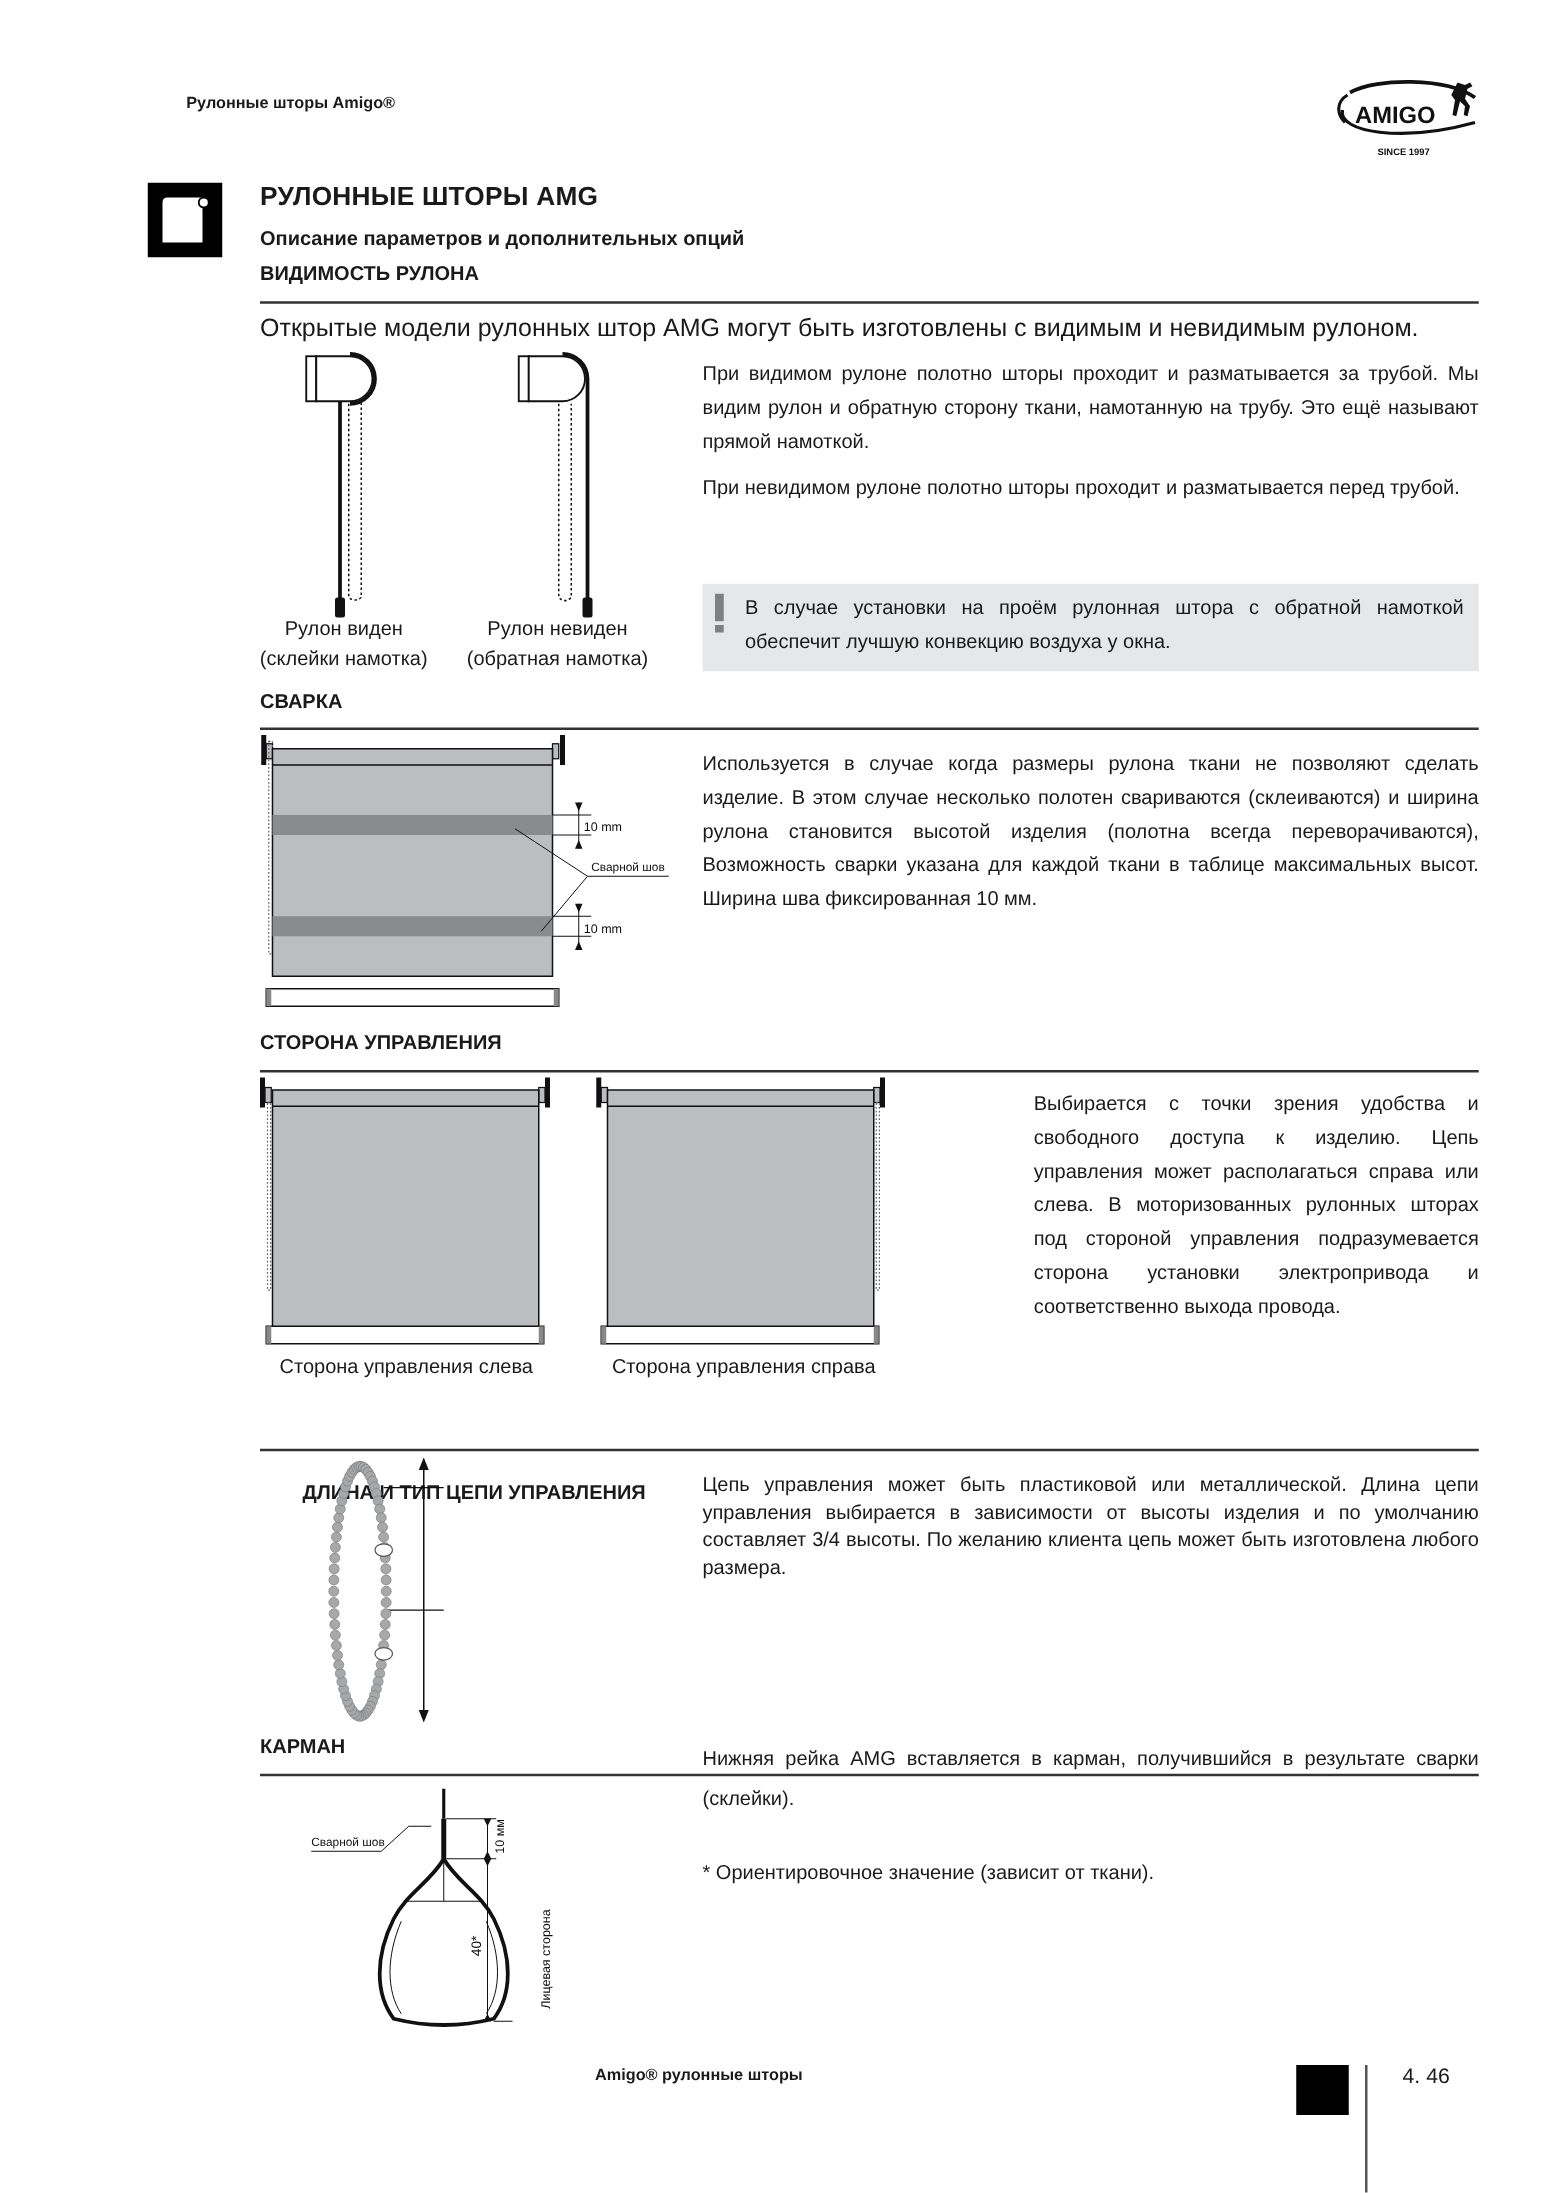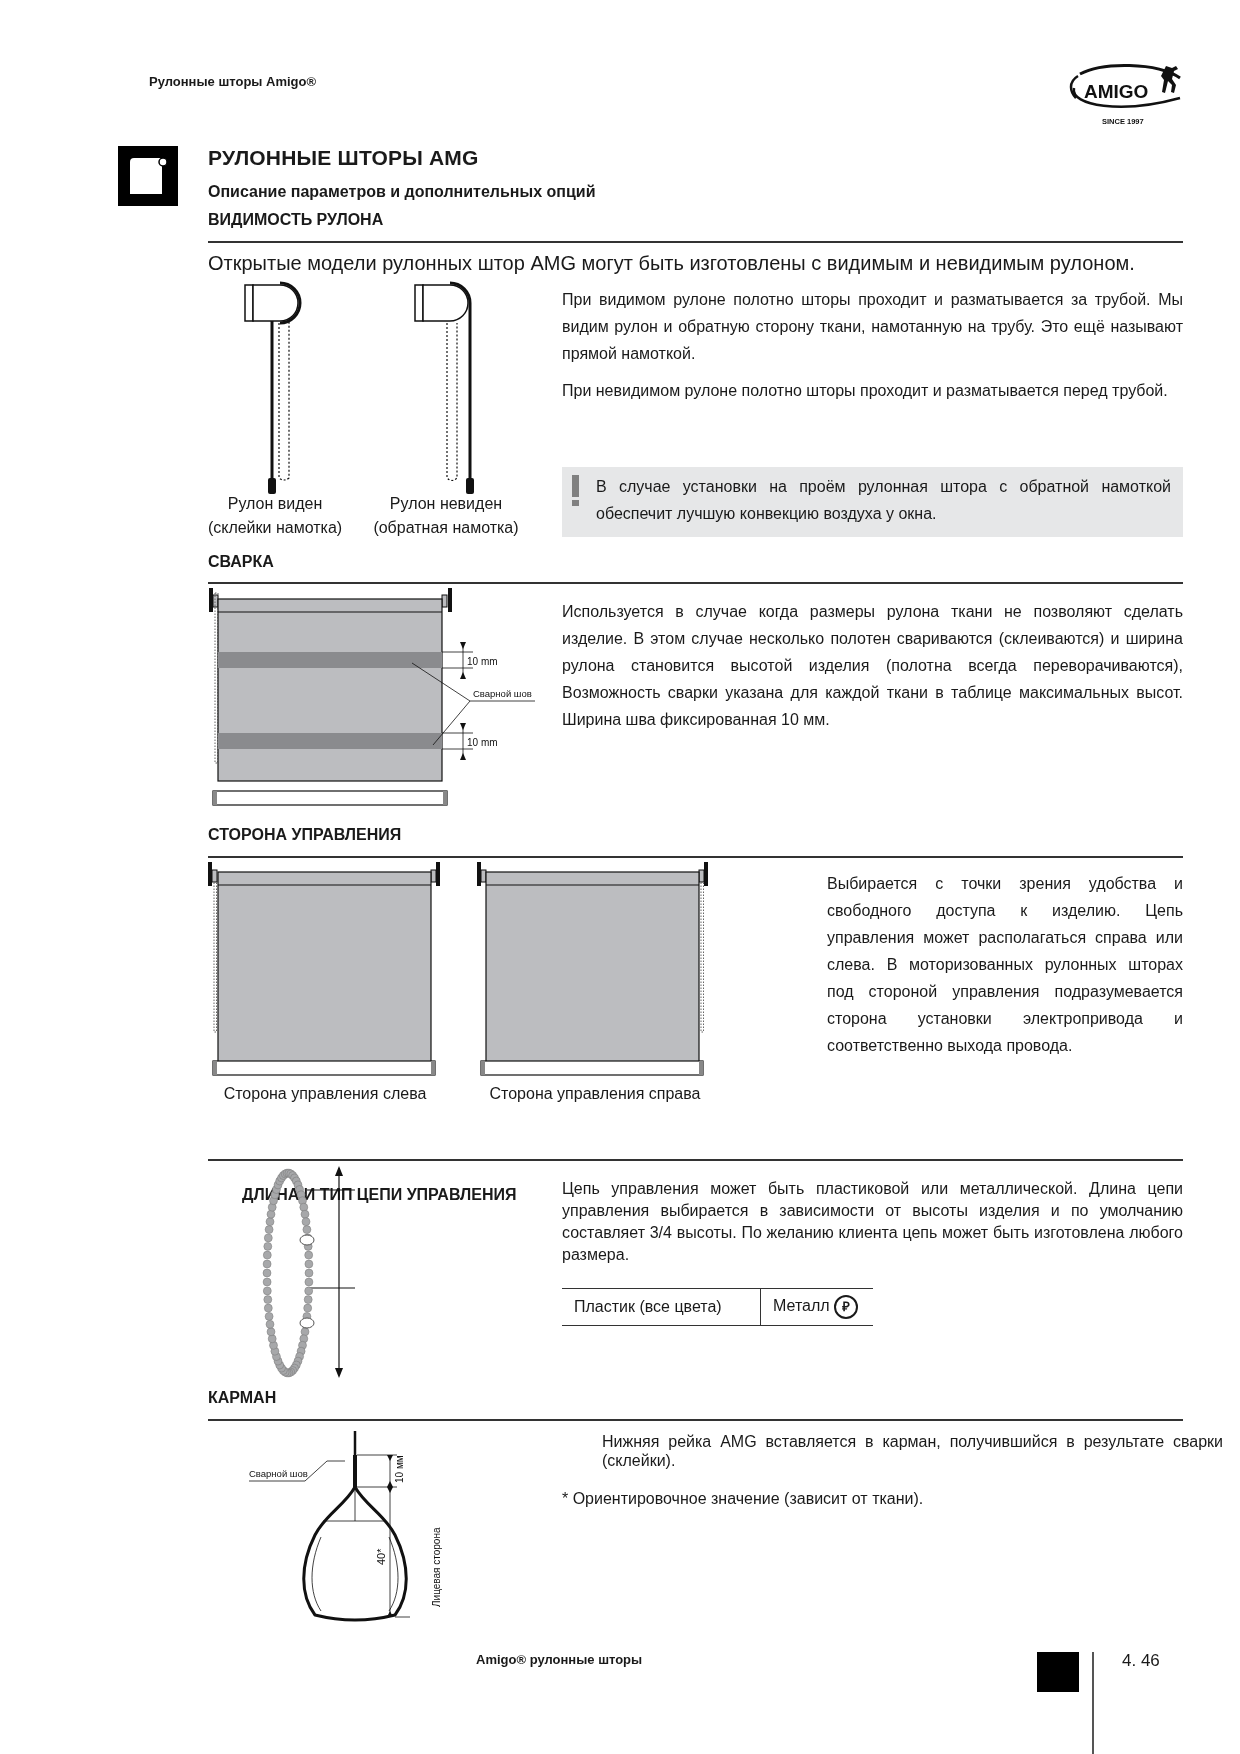--- a/index.html
+++ b/index.html
@@ -248,27 +248,20 @@
       <circle cx="53.7" cy="95.1" r="4" fill="#a7a8aa" stroke="#777" stroke-width="0.5"></circle>
       <circle cx="53.9" cy="104.0" r="4" fill="#a7a8aa" stroke="#777" stroke-width="0.5"></circle>
       <ellipse cx="52" cy="80" rx="7" ry="5" fill="#fff" stroke="#555"></ellipse>
       <ellipse cx="52" cy="163" rx="7" ry="5" fill="#fff" stroke="#555"></ellipse>
     </svg>
 </div>
 <div class="abs body-text" style="left:562px; top:1178px; width:621px; line-height:22px;">Цепь управления может быть пластиковой или металлической. Длина цепи управления выбирается в зависимости от высоты изделия и по умолчанию составляет 3/4 высоты. По желанию клиента цепь может быть изготовлена любого размера.</div>
 <div class="abs" style="left:562px; top:1288px;">
   <table class="chain">
     <tbody>
-        <tr class="head">
-      <td style="width:174px;">Пластик (все цвета)</td>
-      <td style="width:88px;">
-        <span>Металл</span>
-        <span class="ruble">₽</span>
-      </td>
-    </tr>
   </tbody>
     </table>
 </div>
 
 <div class="abs h2" style="top:1389px;">КАРМАН</div>
 <div class="abs rule" style="top:1419px;"></div>
 <div class="abs" style="left:245px; top:1425px;">
   <svg width="220" height="200" viewBox="0 0 220 200">
     <line x1="110" y1="6" x2="110" y2="30" stroke="#111" stroke-width="2.5"></line>
     <line x1="110" y1="30" x2="110" y2="62" stroke="#111" stroke-width="4"></line>
@@ -288,19 +281,19 @@
       <path d="M142 192 L148 192 L145 186 Z" fill="#111"></path>
     <text transform="translate(158 58) rotate(-90)" font-size="10" fill="#111">10 мм</text>
     <text transform="translate(140 140) rotate(-90)" font-size="11" fill="#111">40*</text>
     <text transform="translate(195 182) rotate(-90)" font-size="10" fill="#111">Лицевая сторона</text>
     <line x1="4" y1="56" x2="60" y2="56" stroke="#111" stroke-width="0.8"></line>
     <line x1="60" y1="56" x2="82" y2="36" stroke="#111" stroke-width="0.8"></line>
     <line x1="82" y1="36" x2="100" y2="36" stroke="#111" stroke-width="0.8"></line>
     <text x="4" y="52" font-size="9.5" fill="#111">Сварной шов</text>
   </svg>
 </div>
-<div class="abs body-text" style="left:562px; top:1432px; width:621px; line-height:19px;margin-left:40px;">Нижняя рейка AMG вставляется в карман, получившийся в результате сварки (склейки).</div>
+<div class="abs body-text" style="left:562px; top:1392px; width:621px; line-height:32px;">Нижняя рейка AMG вставляется в карман, получившийся в результате сварки (склейки).</div>
 <div class="abs" style="left:562px; top:1490px; font-size:16px;">* Ориентировочное значение (зависит от ткани).</div>
 
 <div class="abs footer-text">Amigo®  рулонные шторы</div>
 <div class="abs footer-box"></div>
 <div class="abs footer-vline"></div>
 <div class="abs page-num">4. 46</div>
 
 </body></html>

